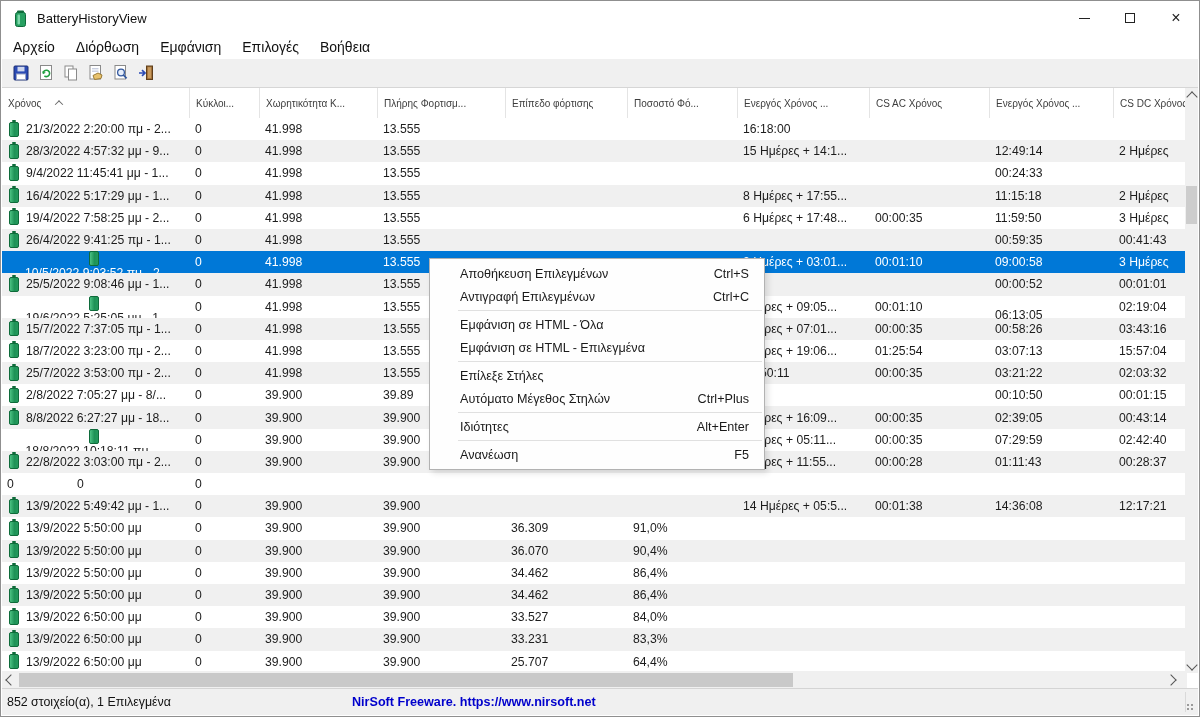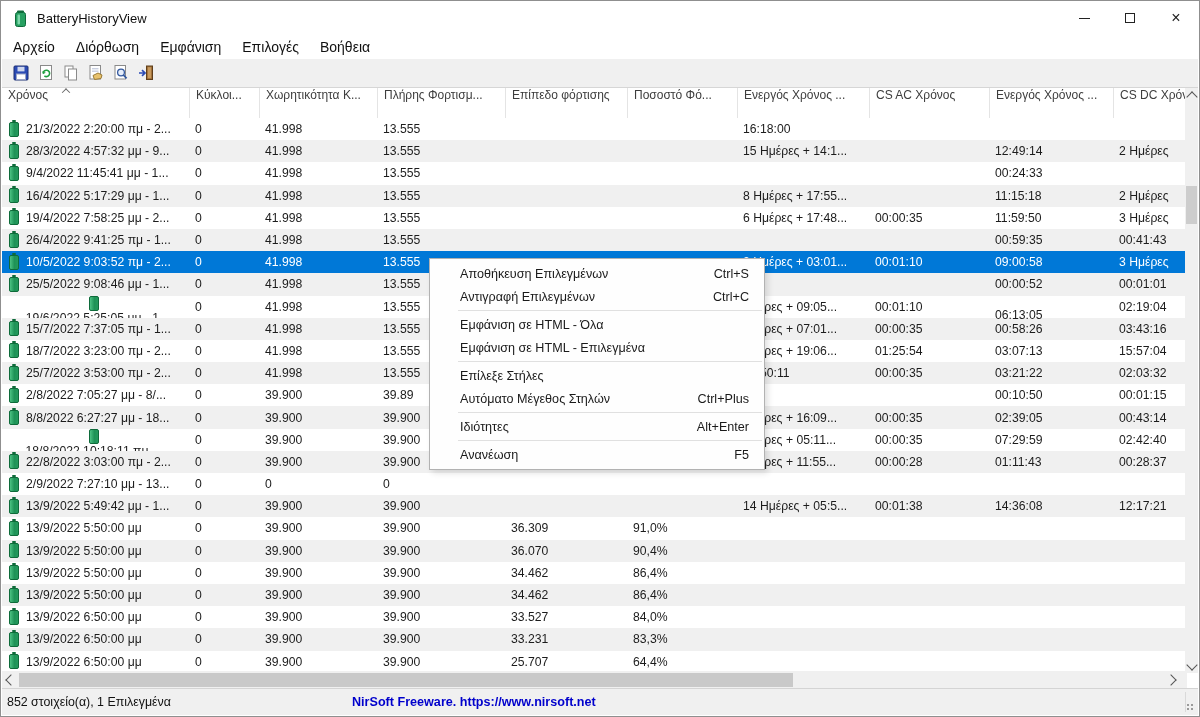--- a/index.html
+++ b/index.html
@@ -22,22 +22,22 @@
   .menubar{position:absolute;left:0;top:34px;right:0;height:24px;background:#fff;display:flex;align-items:center;padding-left:12px;}
   .menubar span{font-size:14px;color:#111;margin-right:21px;}
 
   
   .toolbar{position:absolute;left:1px;top:58px;right:1px;height:28px;background:#f0f0f0;
            border-bottom:1px solid #d6d6d6;display:flex;align-items:center;padding-left:6px;}
   .tbtn{width:25px;height:24px;display:flex;align-items:center;justify-content:center;}
 
   
   .listheader{position:absolute;left:1px;top:87px;width:1185px;height:30px;background:#fff;display:flex;overflow:hidden;}
-  .hcell{box-sizing:border-box;height:100%;border-right:1px solid #e4e4e4;display:flex;
-         padding:0 4px 0 6px;font-size:12px;color:#3d3d3d;white-space:nowrap;overflow:hidden;flex:0 0 auto;}
+  .hcell{box-sizing:border-box;height:100%;border-right:1px solid #e4e4e4;display:flex;align-items:center;
+         padding:0 4px 0 6px;font-size:10px;color:#3d3d3d;white-space:nowrap;overflow:hidden;flex:0 0 auto;}
   .sortmark{width:5px;height:5px;border-right:1.4px solid #6a6a6a;border-bottom:1.4px solid #6a6a6a;
             transform:rotate(-135deg) translate(-1px,-1px);margin-left:15px;flex:0 0 auto;}
   .listbody{position:absolute;left:1px;top:117px;width:1185px;height:555px;overflow:hidden;background:#fff;}
   .row{height:22.2px;display:flex;align-items:center;background:#fff;width:1200px;}
   .row.alt{background:#f0f0f0;}
   .row.selected{background:#0078d7;}
   .row.selected .cell{color:#fff;}
   .cell{box-sizing:border-box;height:100%;display:flex;align-items:center;padding:0 4px 0 5px;
         font-size:12.2px;color:#1c1c1c;white-space:nowrap;overflow:hidden;flex:0 0 auto;}
   .cell.first{padding-left:7px;}
@@ -385,21 +385,21 @@
           <span></span>
         </div>
         <div class="cell" style="width: 124px;">
           <span>00:59:35</span>
         </div>
         <div class="cell" style="width: 88px;">
           <span>00:41:43</span>
         </div>
       </div>
       <div class="row selected">
-        <div class="cell first" style="width: 188px;">
+        <div class="cell first" style="width: 188px; flex-direction: column;">
           <span class="batt"></span>
           <span>10/5/2022 9:03:52 πμ - 2...</span>
         </div>
         <div class="cell" style="width: 70px;">
           <span>0</span>
         </div>
         <div class="cell" style="width: 118px;">
           <span>41.998</span>
         </div>
         <div class="cell" style="width: 128px;">
@@ -715,24 +715,20 @@
           <span>00:00:28</span>
         </div>
         <div class="cell" style="width: 124px;">
           <span>01:11:43</span>
         </div>
         <div class="cell" style="width: 88px;">
           <span>00:28:37</span>
         </div>
       </div>
       <div class="row">
-        <div class="cell first" style="width: 188px;">
-          <span class="batt"></span>
-          <span>2/9/2022 7:27:10 μμ - 13...</span>
-        </div>
         <div class="cell" style="width: 70px;">
           <span>0</span>
         </div>
         <div class="cell" style="width: 118px;">
           <span>0</span>
         </div>
         <div class="cell" style="width: 128px;">
           <span>0</span>
         </div>
         <div class="cell" style="width: 122px;">

